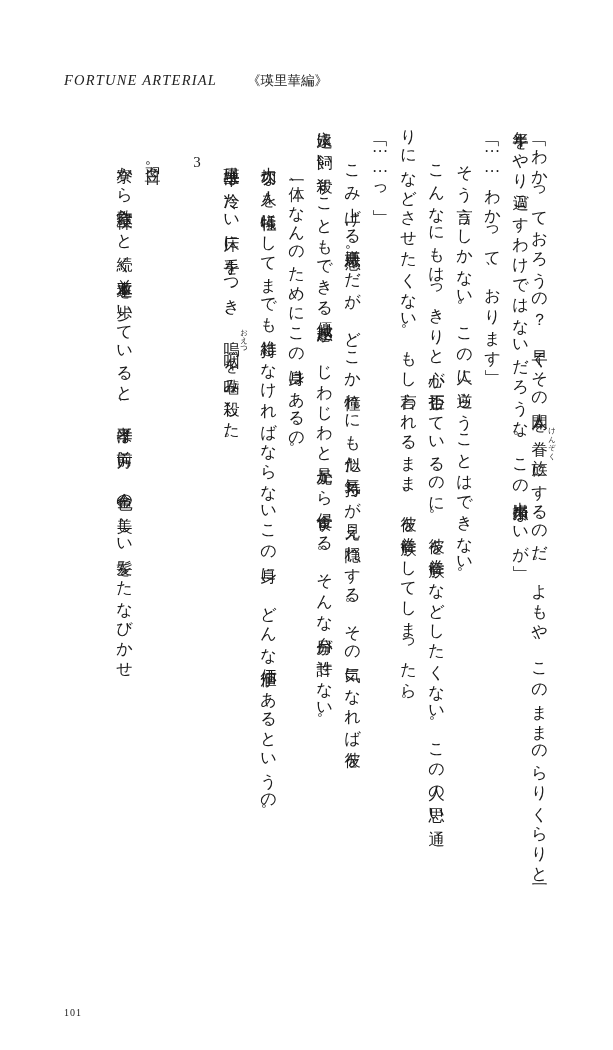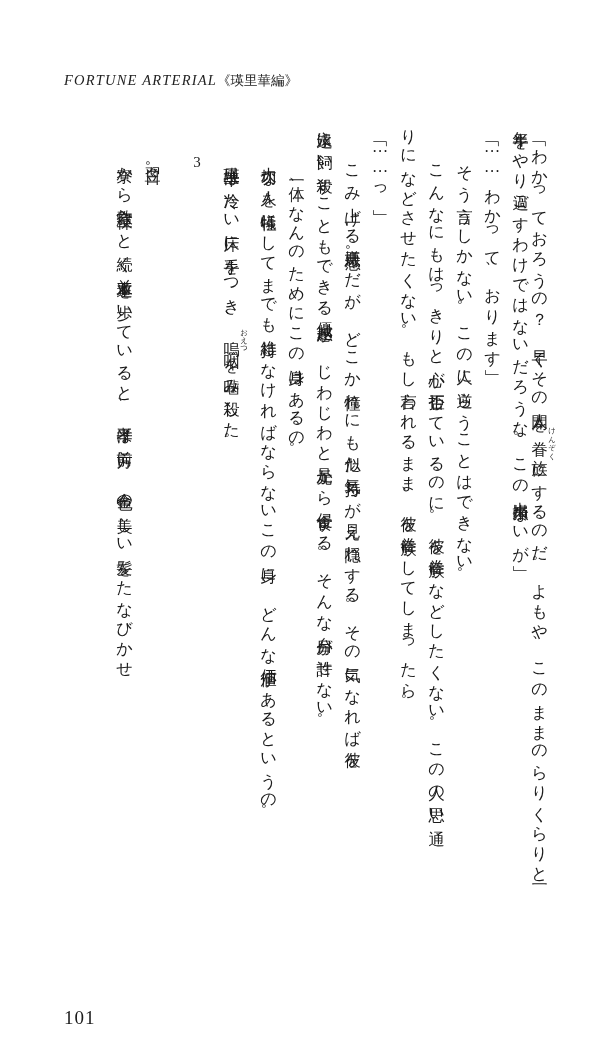--- a/index.html
+++ b/index.html
@@ -32,20 +32,21 @@
     white-space: nowrap;
   }
   .header .series {
     font-variant: small-caps;
     letter-spacing: 1.2px;
     font-style: italic;
   }
   .header .sub {
     font-size: 13.5px;
     letter-spacing: 0px;
+    margin-left: 30px;
   }
   .body-area {
     position: absolute;
     top: 118px;
     left: 58px;
     width: 498px;
     height: 860px;
     display: flex;
     flex-direction: row-reverse;
     justify-content: flex-start;
@@ -85,21 +86,21 @@
   rt {
     font-size: 7.4px;
     letter-spacing: 0px;
     line-height: 1;
     color: #2a2a2a;
   }
   .pagenum {
     position: absolute;
     left: 64px;
     top: 1007px;
-    font-size: 19px;
+    font-size: 10px;
     letter-spacing: 1px;
     color: #1a1a1a;
     font-family: "Liberation Serif", "DejaVu Serif", serif;
   }
 </style>
 </head>
 <body>
 
 <div class="page">
 

